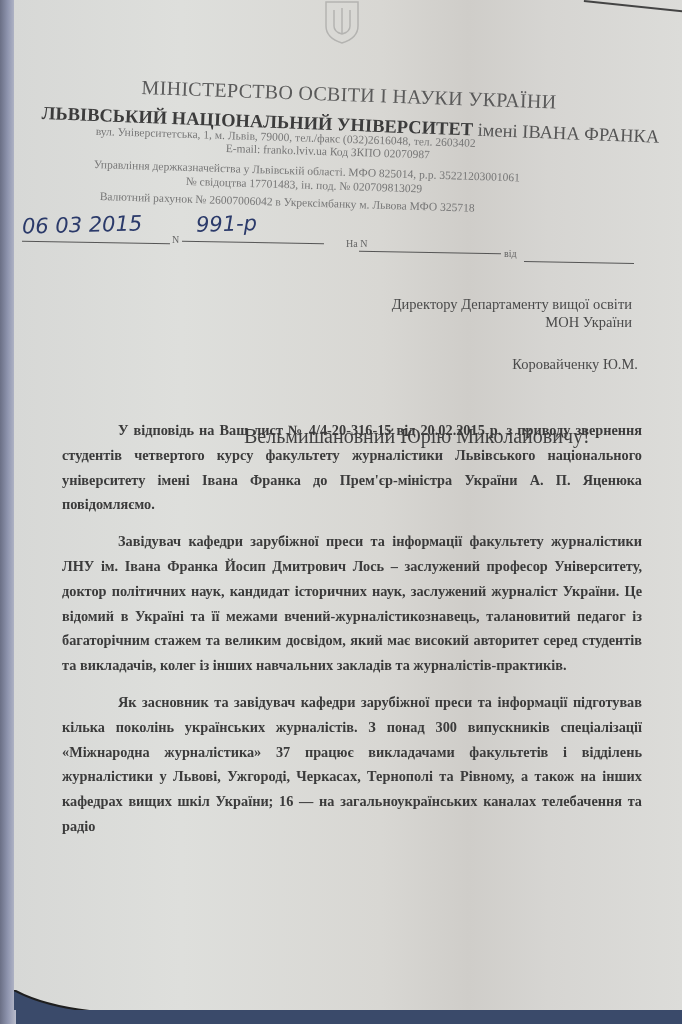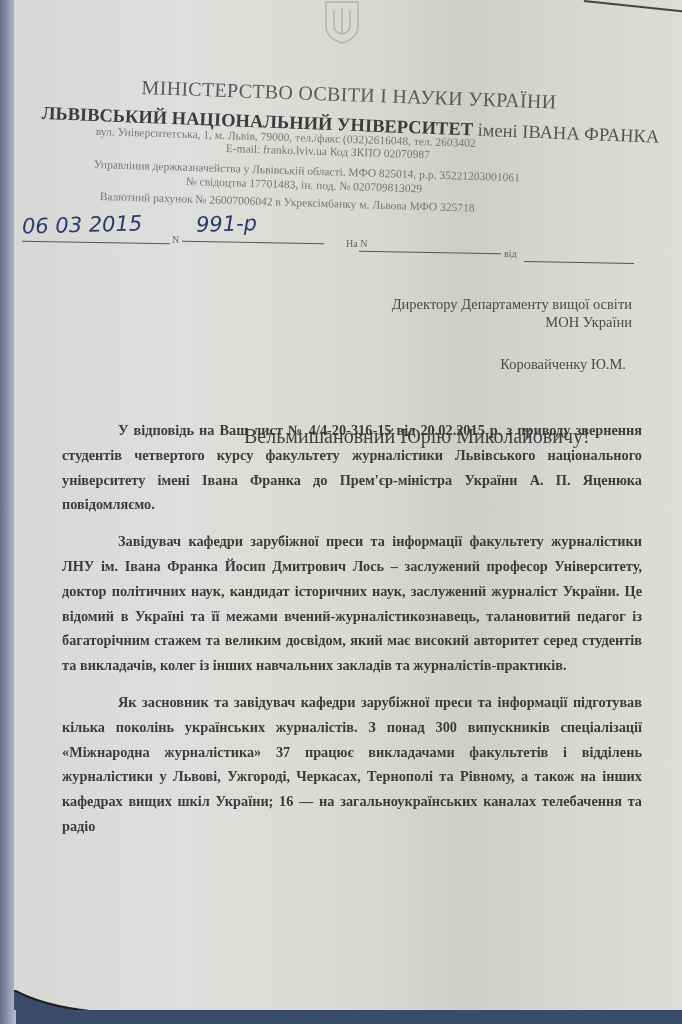--- a/index.html
+++ b/index.html
@@ -90,21 +90,21 @@
   <div class="small-label" style="left:158px;top:234px;">N</div>
   <div class="hand" style="left:182px;top:212px;">991-р</div>
   <div class="field-line" style="left:168px;top:242px;width:142px;transform:rotate(1deg);"></div>
   <div class="small-label" style="left:312px;top:238px;margin-left:20px;">На N</div>
   <div class="field-line" style="left:345px;top:252px;width:142px;transform:rotate(1deg);"></div>
   <div class="small-label" style="left:490px;top:248px;">від</div>
   <div class="field-line" style="left:510px;top:262px;width:110px;transform:rotate(1deg);"></div>
 
   <div class="addressee" style="right:50px;top:296px;">Директору Департаменту вищої освіти</div>
   <div class="addressee" style="right:50px;top:314px;">МОН України</div>
-  <div class="addressee" style="right:56px;top:356px;margin-left:24px;">Коровайченку Ю.М.</div>
+  <div class="addressee" style="right:44px;top:356px;margin-left:24px;">Коровайченку Ю.М.</div>
 
   <div class="greeting">Вельмишановний Юрію Миколайовичу!</div>
 
   <div class="body-text" style="top:418px;">
     <p>У відповідь на Ваш лист № 4/4-20-316-15 від 20.02.2015 р. з приводу звернення студентів четвертого курсу факультету журналістики Львівського національного університету імені Івана Франка до Прем'єр-міністра України А. П. Яценюка повідомляємо.</p>
     <p>Завідувач кафедри зарубіжної преси та інформації факультету журналістики ЛНУ ім. Івана Франка Йосип Дмитрович Лось – заслужений професор Університету, доктор політичних наук, кандидат історичних наук, заслужений журналіст України. Це відомий в Україні та її межами вчений-журналістикознавець, талановитий педагог із багаторічним стажем та великим досвідом, який має високий авторитет серед студентів та викладачів, колег із інших навчальних закладів та журналістів-практиків.</p>
     <p>Як засновник та завідувач кафедри зарубіжної преси та інформації підготував кілька поколінь українських журналістів. З понад 300 випускників спеціалізації «Міжнародна журналістика» 37 працює викладачами факультетів і відділень журналістики у Львові, Ужгороді, Черкасах, Тернополі та Рівному, а також на інших кафедрах вищих шкіл України; 16 — на загальноукраїнських каналах телебачення та радіо</p>
   </div>
 
   <svg class="bottom-curve" viewBox="0 0 682 40" preserveAspectRatio="none">

